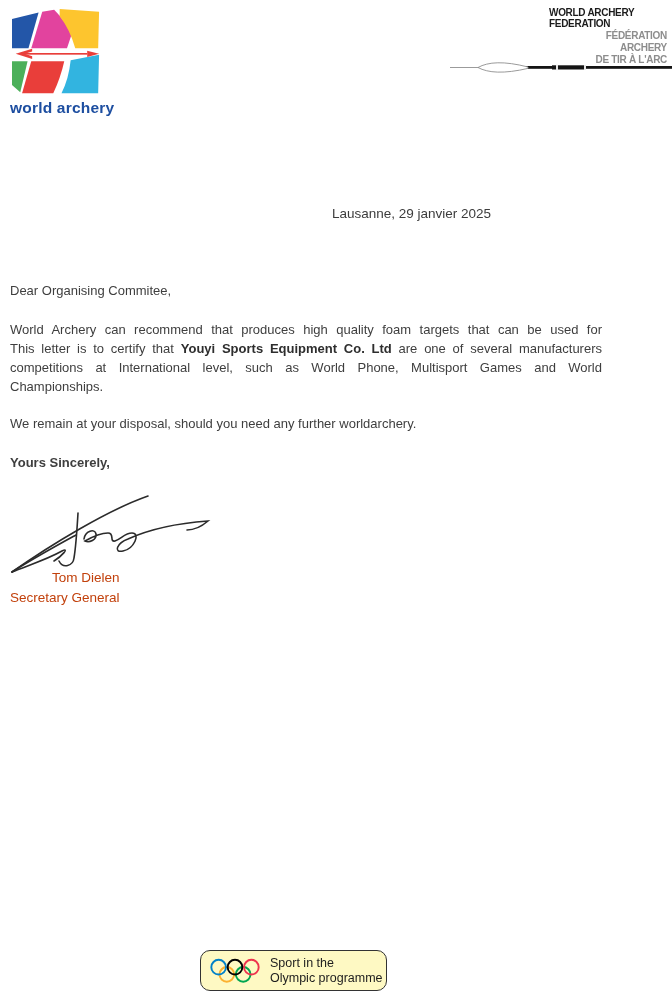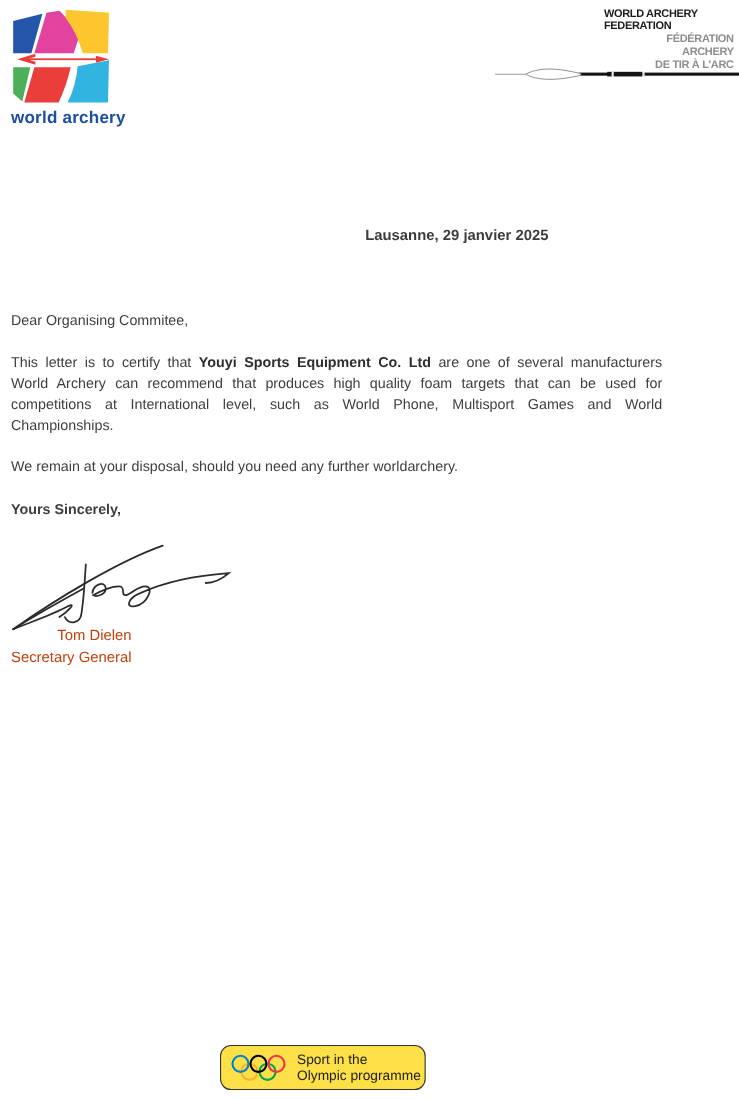--- a/index.html
+++ b/index.html
@@ -31,21 +31,21 @@
   .org-fr { font-size: 10px; font-weight: bold; line-height: 11px; color: #8d8d8d; letter-spacing: -0.3px; margin-top: 1px; text-align: right; }
 
   .arrow-graphic { position: absolute; left: 440px; top: 60px; width: 232px; height: 14px; }
 
   .address-block { position: absolute; left: 547px; top: 71px; width: 122px; }
   .address-line { font-size: 8.6px; line-height: 13px; color: #737373; white-space: nowrap; }
 
   
   .dateline {
     position: absolute; left: 332px; top: 206px;
-    font-size: 13.5px; color: #3c3c3c; font-weight: bold;
+    font-size: 13.5px; color: #3c3c3c;
   }
   .body-text { color: #3e3e3e; font-size: 13px; }
   .salutation { position: absolute; left: 10px; top: 283px; width: 592px; }
   .para1 { position: absolute; left: 10px; top: 320px; width: 592px; }
   .jline { height: 19px; line-height: 19px; text-align: justify; text-align-last: justify; white-space: nowrap; }
   .jline-last { height: 19px; line-height: 19px; text-align: left; }
   .bold-co { font-weight: bold; color: #2e2e2e; }
   .para2 { position: absolute; left: 10px; top: 416px; width: 592px; }
   .closing { position: absolute; left: 10px; top: 455px; width: 592px; font-weight: bold; }
 
@@ -54,21 +54,21 @@
   .signer-block { position: absolute; left: 10px; top: 568px; font-size: 13.5px; line-height: 19.5px; color: #c2410c; text-align: right; }
 
   
   .olympic-badge {
     position: absolute; left: 200px; top: 950px;
     width: 187px; height: 41px;
     border: 1px solid #333333;
     border-radius: 10px;
     display: flex; align-items: center;
     padding-left: 8px;
-    background: #fde047;
+    background: #fef9c3;
   }
   .rings { flex: 0 0 auto; }
   .badge-text { margin-left: 9px; font-size: 12.5px; line-height: 15px; color: #1d1d1d; }
 </style>
 </head>
 <body>
 
 <div class="page">
 
   <div class="logo-block">
@@ -102,22 +102,22 @@
     <rect x="144" y="5" width="2" height="5" fill="#e8e8e8"></rect>
     <path d="M38,7.5 C48,1.8 64,0.8 88,7 L88,8.4 C64,14 48,13 38,7.5 Z" fill="#ffffff" stroke="#8f8f8f" stroke-width="0.9"></path>
   </svg>
 
 
   <div class="dateline">Lausanne, 29 janvier 2025</div>
 
   <div class="salutation body-text">Dear Organising Commitee,</div>
 
   <div class="para1 body-text">
+    <div class="jline">World Archery can recommend that produces high quality foam targets that can be used for</div>
     <div class="jline"><span>This letter is to certify that </span><span class="bold-co">Youyi Sports Equipment Co. Ltd</span><span> are one of several manufacturers</span></div>
-    <div class="jline">World Archery can recommend that produces high quality foam targets that can be used for</div>
     <div class="jline">competitions at International level, such as World Phone, Multisport Games and World</div>
     <div class="jline-last">Championships.</div>
   </div>
 
   <div class="para2 body-text">We remain at your disposal, should you need any further worldarchery.</div>
 
   <div class="closing body-text">Yours Sincerely,</div>
 
   <svg class="signature-wrap" viewBox="0 0 212 90" xmlns="http://www.w3.org/2000/svg" fill="none" stroke="#2b2b2b" stroke-width="1.6" stroke-linecap="round">
     <path d="M8,86 C48,58 104,24 144,10"></path>

